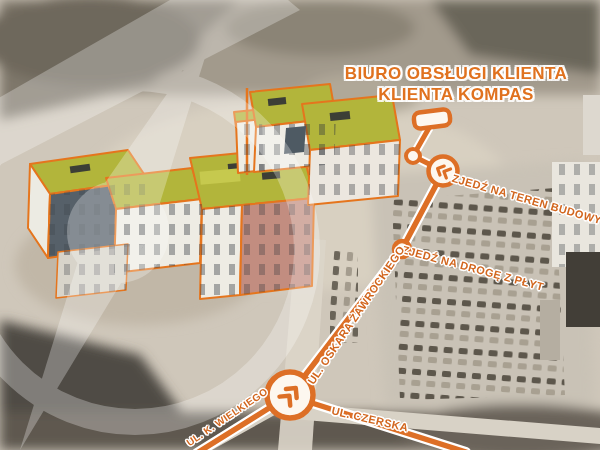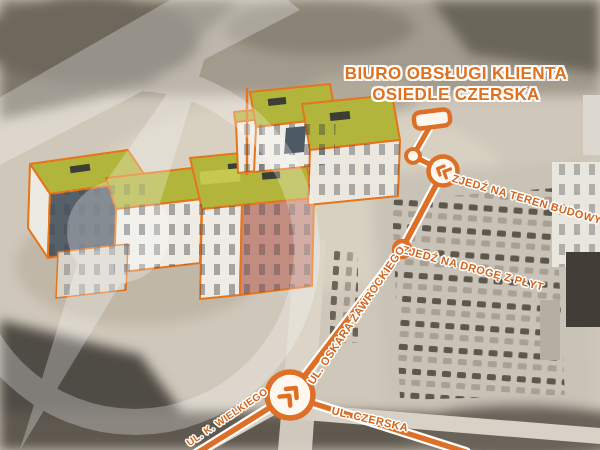--- a/index.html
+++ b/index.html
@@ -167,21 +167,21 @@
       <circle cx="290" cy="395" r="23" fill="#fdf7ef" stroke="#dd6f26" stroke-width="5.5"></circle>
       <g transform="translate(290,395) rotate(-50)" stroke="#dd6f26" stroke-width="4.5" fill="none" stroke-linecap="round" stroke-linejoin="round">
         <polyline points="-8,-7 -1,0 -8,7"></polyline>
         <polyline points="2,-7 9,0 2,7"></polyline>
       </g>
     </g>
   </svg>
 
   <div class="title">
     <div>BIURO OBSŁUGI KLIENTA</div>
-    <div>OSIEDLE CZERSKA</div>
+    <div>KLIENTA KOMPAS</div>
   </div>
 
   <div class="lbl lbl-teren">ZJEDŹ NA TEREN BUDOWY</div>
   <div class="lbl lbl-plyt">ZJEDŹ NA DROGĘ Z PŁYT</div>
   <div class="lbl lbl-zawrock">UL. OSKARA ŻAWROCKIEGO</div>
   <div class="lbl lbl-wielki">UL. K. WIELKIEGO</div>
   <div class="lbl lbl-czerska">UL. CZERSKA</div>
 
 </div>
 

